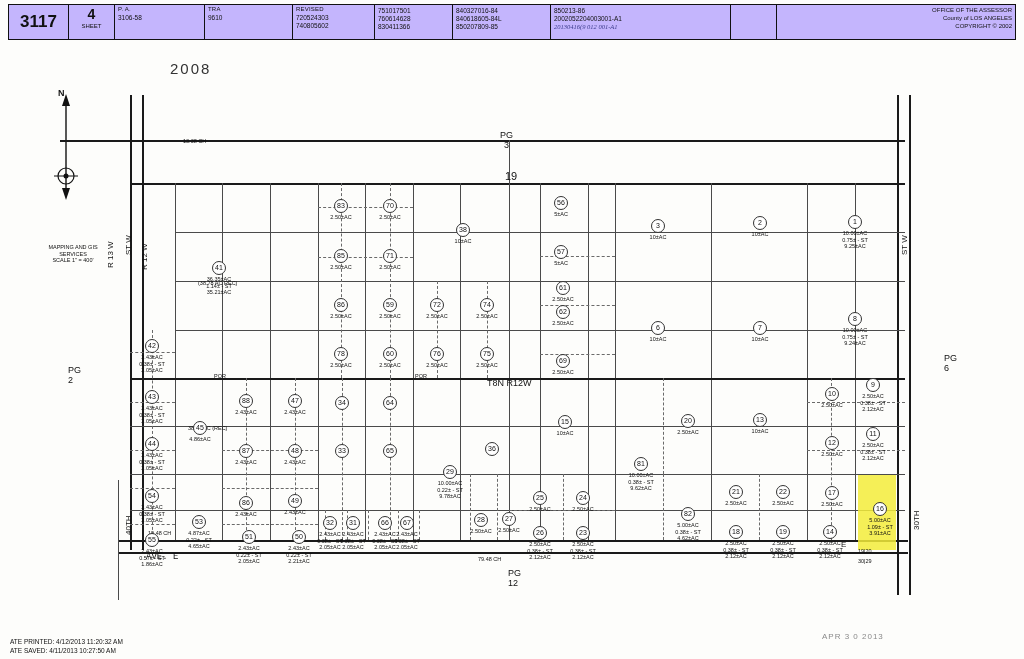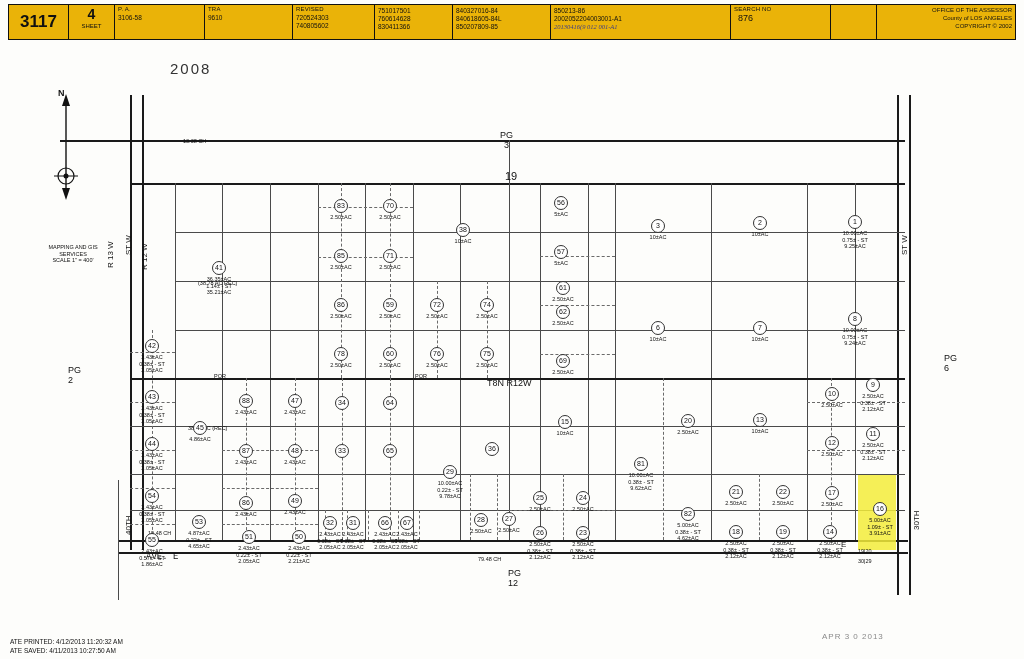--- a/index.html
+++ b/index.html
@@ -20,21 +20,21 @@
   
   .hdr {
     position: absolute;
     left: 8px;
     top: 4px;
     width: 1008px;
     height: 36px;
     border: 1.5px solid #111;
     box-sizing: border-box;
     display: flex;
-    background: #eab308;
+    background: #c4b5fd;
   }
   .hdr-cell {
     border-right: 1.2px solid #111;
     box-sizing: border-box;
     padding: 1px 3px;
     position: relative;
     overflow: hidden;
   }
   .hdr-cell:last-child { border-right: none; }
   .hdr-label {
@@ -207,24 +207,20 @@
     </div>
     <div class="hdr-cell" style="width:98px">
       <div class="hdr-val" style="margin-top:1px">840327016-84</div>
       <div class="hdr-val">840618605-84L</div>
       <div class="hdr-val">850207809-85</div>
     </div>
     <div class="hdr-cell" style="width:180px">
       <div class="hdr-val" style="margin-top:1px">850213-86</div>
       <div class="hdr-val">2002052204003001-A1</div>
       <div class="hdr-val" style="color:#3a3a8a;font-family:'Liberation Serif',serif;font-style:italic">20130416(9 012 001-A1</div>
-    </div>
-    <div class="hdr-cell" style="width:100px">
-      <div class="hdr-label">SEARCH NO</div>
-      <div class="hdr-val" style="font-size:9px;padding-left:4px">876</div>
     </div>
     <div class="hdr-cell" style="width:46px"></div>
     <div class="hdr-cell" style="flex:1">
       <div class="hdr-copy">OFFICE OF THE ASSESSOR</div>
       <div class="hdr-copy">County of LOS ANGELES</div>
       <div class="hdr-copy">COPYRIGHT © 2002</div>
     </div>
   </div>
 
   <div class="map-area">

